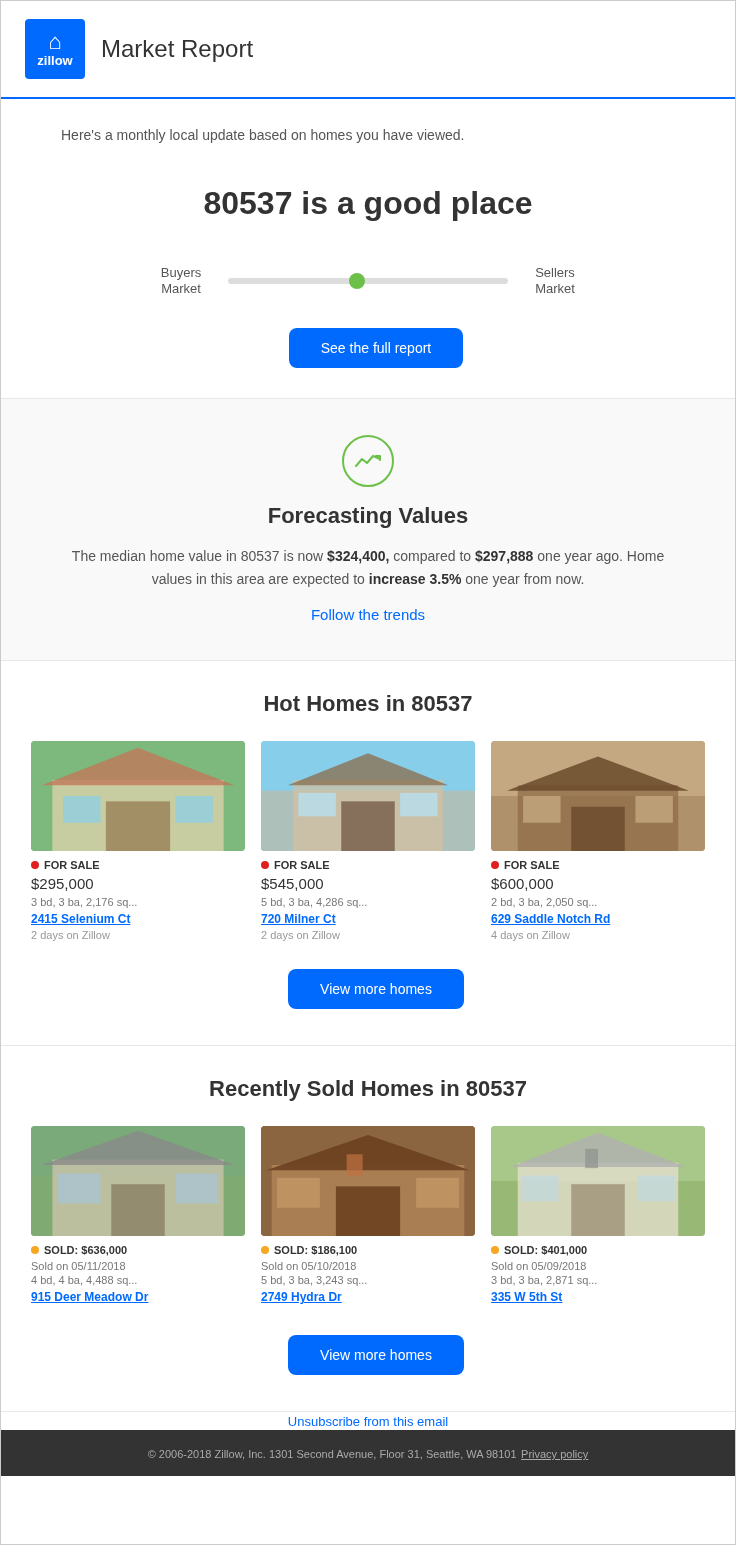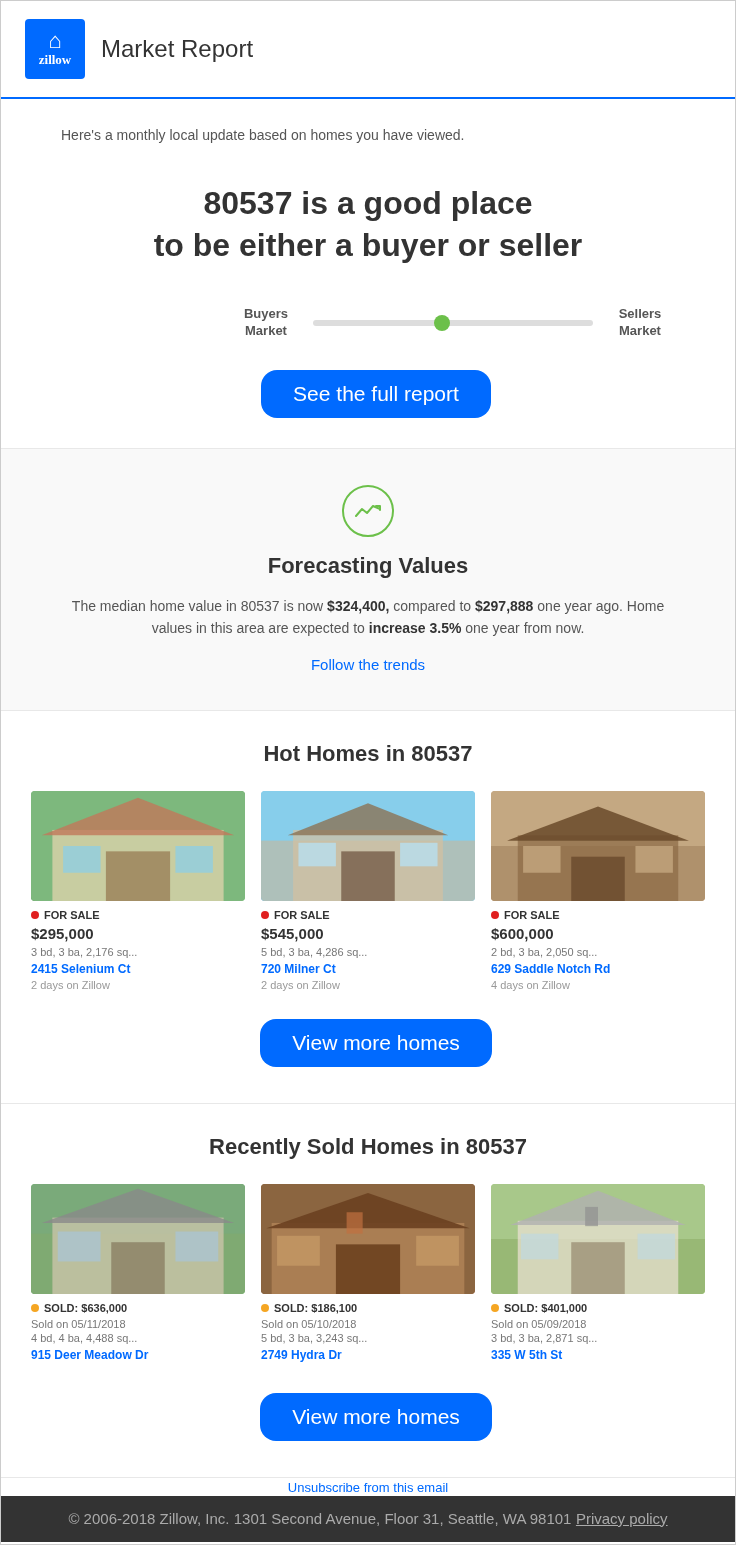--- a/index.html
+++ b/index.html
@@ -30,21 +30,20 @@
       display: flex;
       align-items: center;
       justify-content: center;
       margin-right: 16px;
       flex-shrink: 0;
     }
     .zillow-logo-text {
       color: white;
       font-size: 13px;
       font-weight: bold;
-      font-family: Liberation Serif, serif;
     }
     .zillow-logo-icon {
       color: white;
       font-size: 22px;
       line-height: 1;
     }
     .header-title {
       font-size: 24px;
       color: #333333;
       font-weight: normal;
@@ -66,24 +65,23 @@
     .hero-headline {
       font-size: 32px;
       color: #333333;
       font-weight: bold;
       line-height: 1.3;
       margin-bottom: 40px;
     }
     .market-slider-container {
       display: flex;
       align-items: center;
-      justify-content: flex-end;
+      justify-content: center;
       margin-bottom: 30px;
       gap: 12px;
-      font-weight: bold;
     }
     .slider-label {
       font-size: 13px;
       color: #555555;
       text-align: center;
       line-height: 1.3;
       width: 70px;
     }
     .slider-track {
       position: relative;
@@ -100,22 +98,22 @@
       width: 16px;
       height: 16px;
       background: #6cc04a;
       border-radius: 50%;
     }
     .cta-button {
       display: inline-block;
       background: #006aff;
       color: white;
       padding: 12px 32px;
-      border-radius: 16px;
-      font-size: 21px;
+      border-radius: 8px;
+      font-size: 14px;
       text-decoration: none;
       border: none;
       cursor: pointer;
       margin-left: 16px;
     }
     
     .section-divider {
       height: 1px;
       background: #e8e8e8;
       margin: 0 0;
@@ -204,34 +202,35 @@
     .status-dot {
       width: 8px;
       height: 8px;
       border-radius: 50%;
       flex-shrink: 0;
     }
     .dot-red { background: #e02020; }
     .dot-yellow { background: #f5a623; }
     .home-price {
       font-size: 15px;
-      font-weight: bold;
+      font-weight: normal;
       color: #333333;
       margin-bottom: 4px;
     }
     .home-details {
       font-size: 11px;
       color: #777777;
       margin-bottom: 4px;
     }
     .home-address {
       font-size: 12px;
       color: #006aff;
       font-weight: bold;
       margin-bottom: 3px;
+      text-decoration: underline;
     }
     .home-days {
       font-size: 11px;
       color: #999999;
     }
     .home-sold-date {
       font-size: 11px;
       color: #777777;
       margin-bottom: 2px;
     }
@@ -248,21 +247,21 @@
       color: #006aff;
       font-size: 13px;
       text-decoration: none;
     }
     .footer-bar {
       background: #333333;
       padding: 14px 24px;
       text-align: center;
     }
     .footer-text {
-      font-size: 15px;
+      font-size: 11px;
       color: #aaaaaa;
     }
     .footer-policy-link {
       color: #aaaaaa;
       text-decoration: underline;
     }
   </style>
 </head>
 <body>
 
@@ -278,21 +277,20 @@
     <h1 class="header-title">Market Report</h1>
   </div>
 
   <div class="intro-section">
     <p class="intro-text">Here's a monthly local update based on homes you have viewed.</p>
   </div>
 
   <div class="hero-section">
     <div class="hero-headline">
       <span>80537 is a good place</span><br>
-      <span>to be either a buyer or seller</span>
     </div>
 
     <div class="market-slider-container">
       <div class="slider-label">Buyers Market</div>
       <div class="slider-track">
         <div class="slider-thumb"></div>
       </div>
       <div class="slider-label">Sellers Market</div>
     </div>
 

